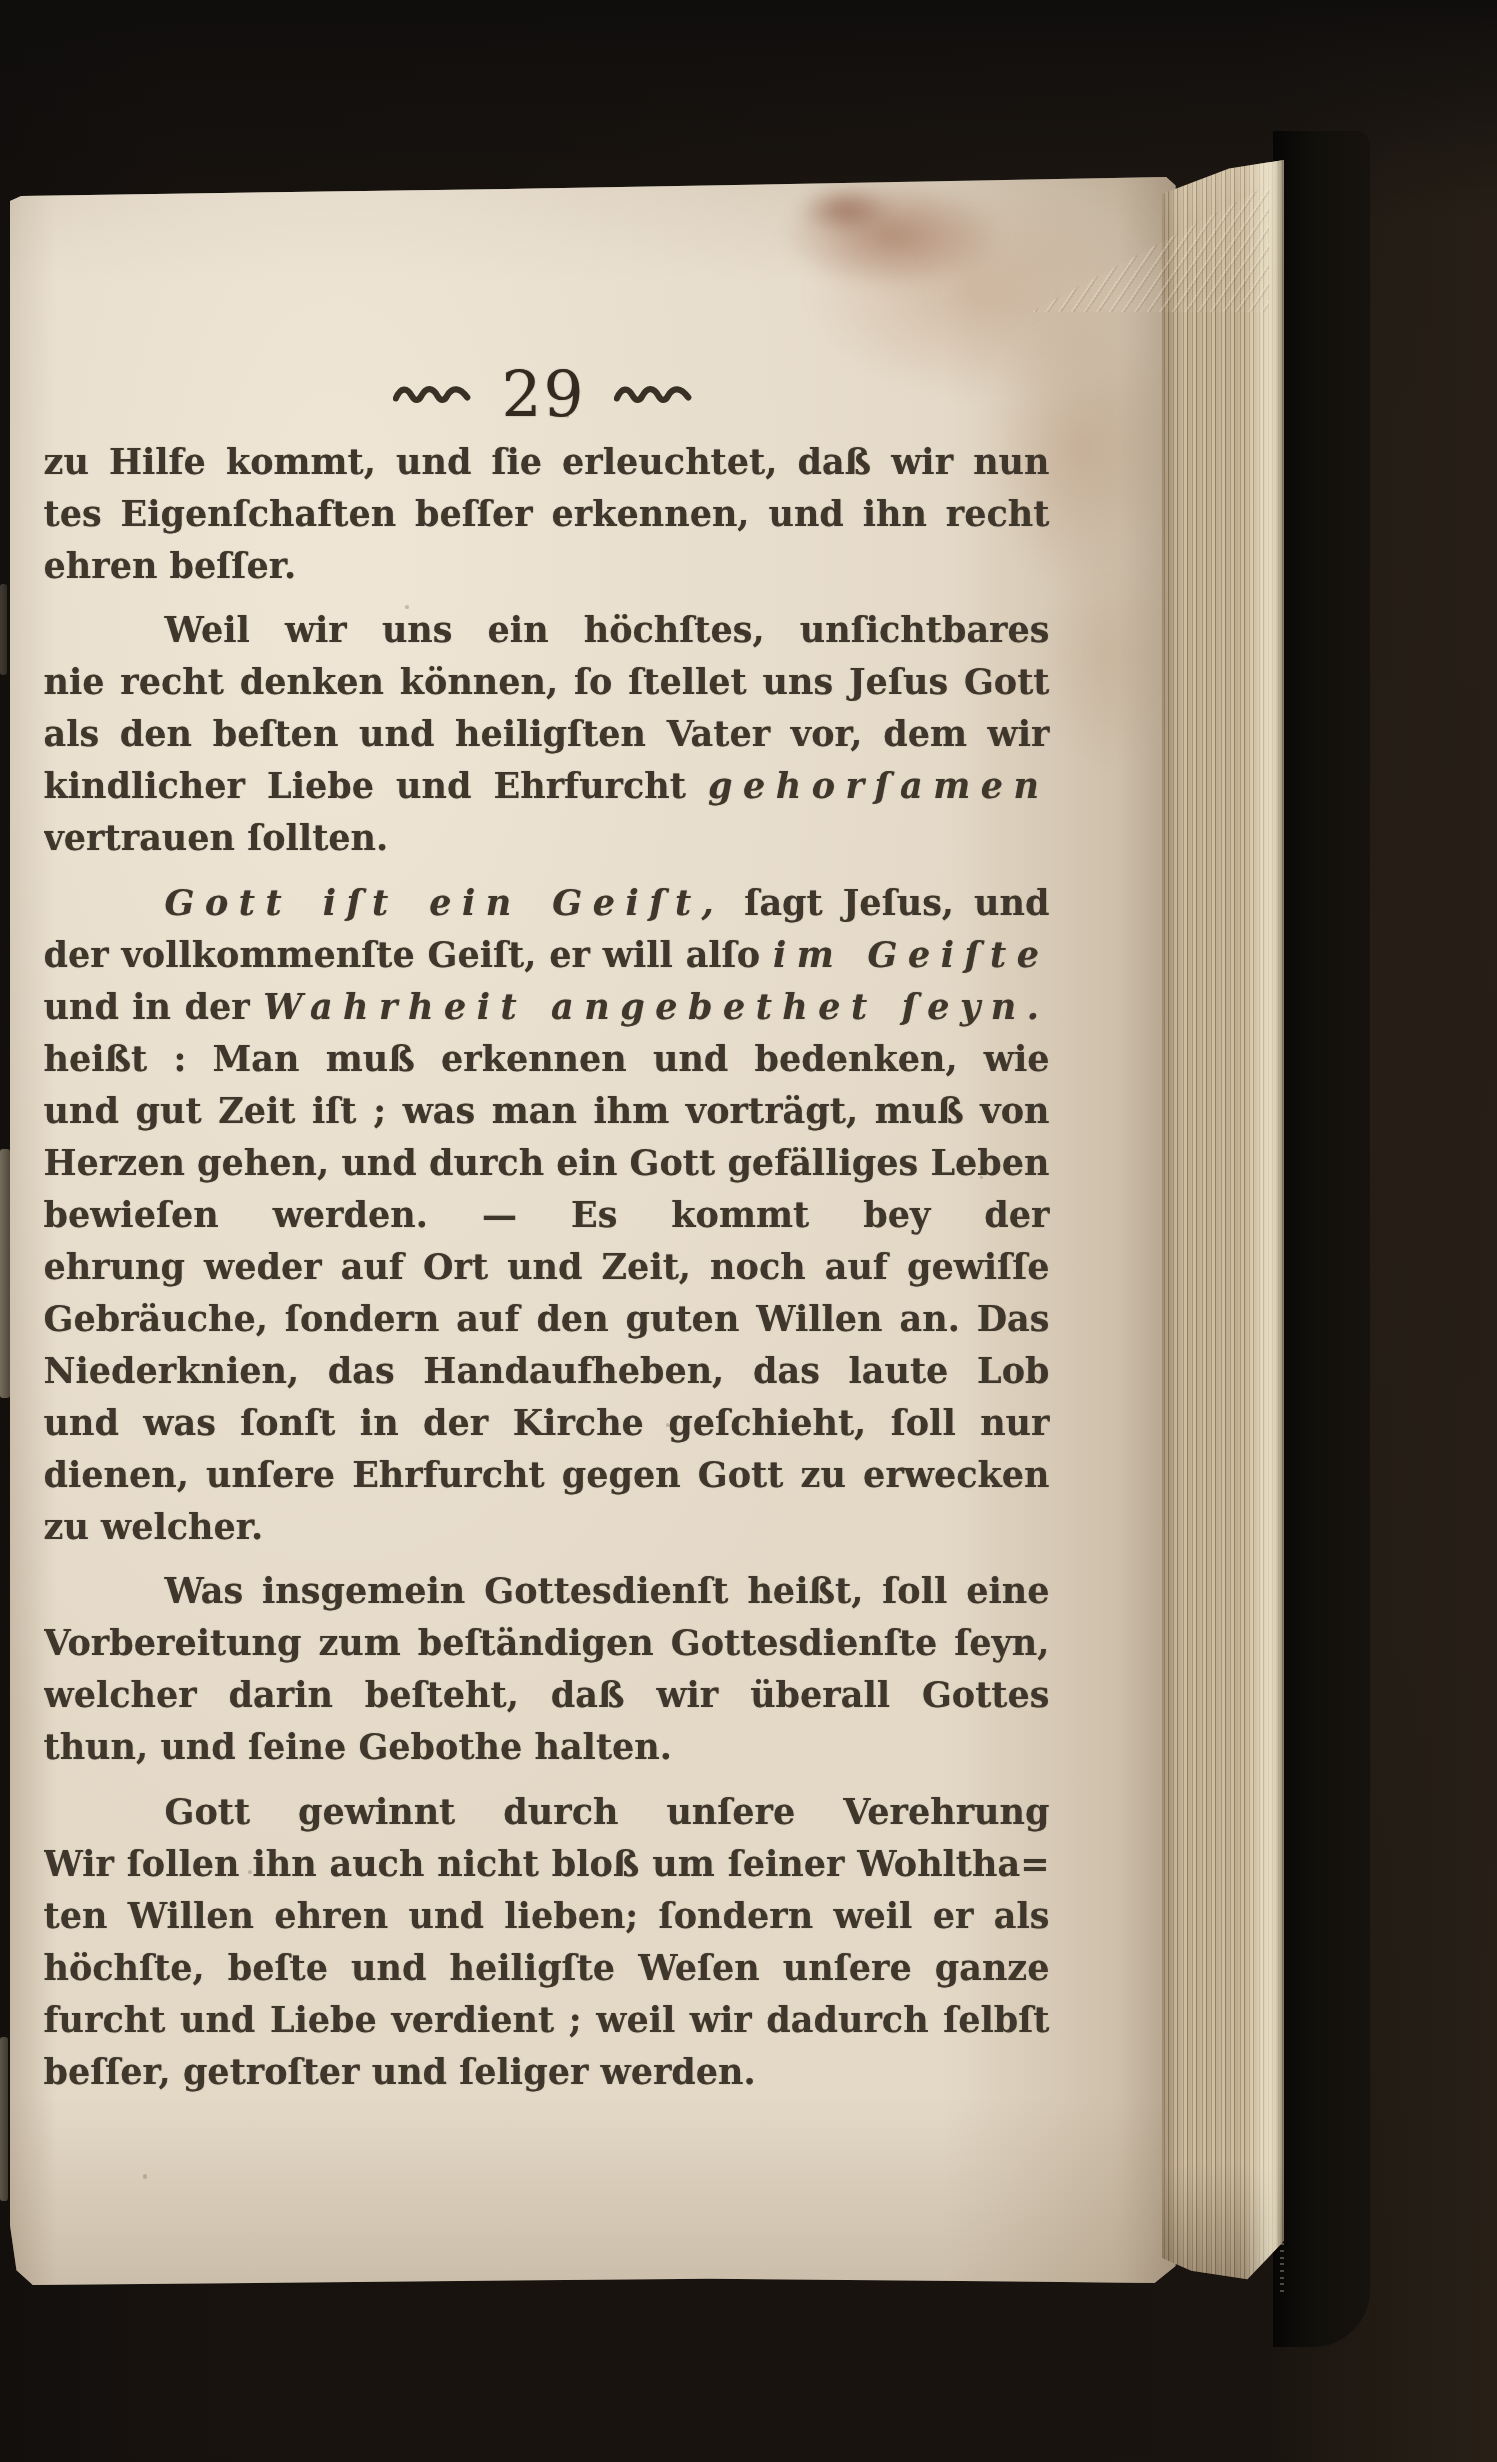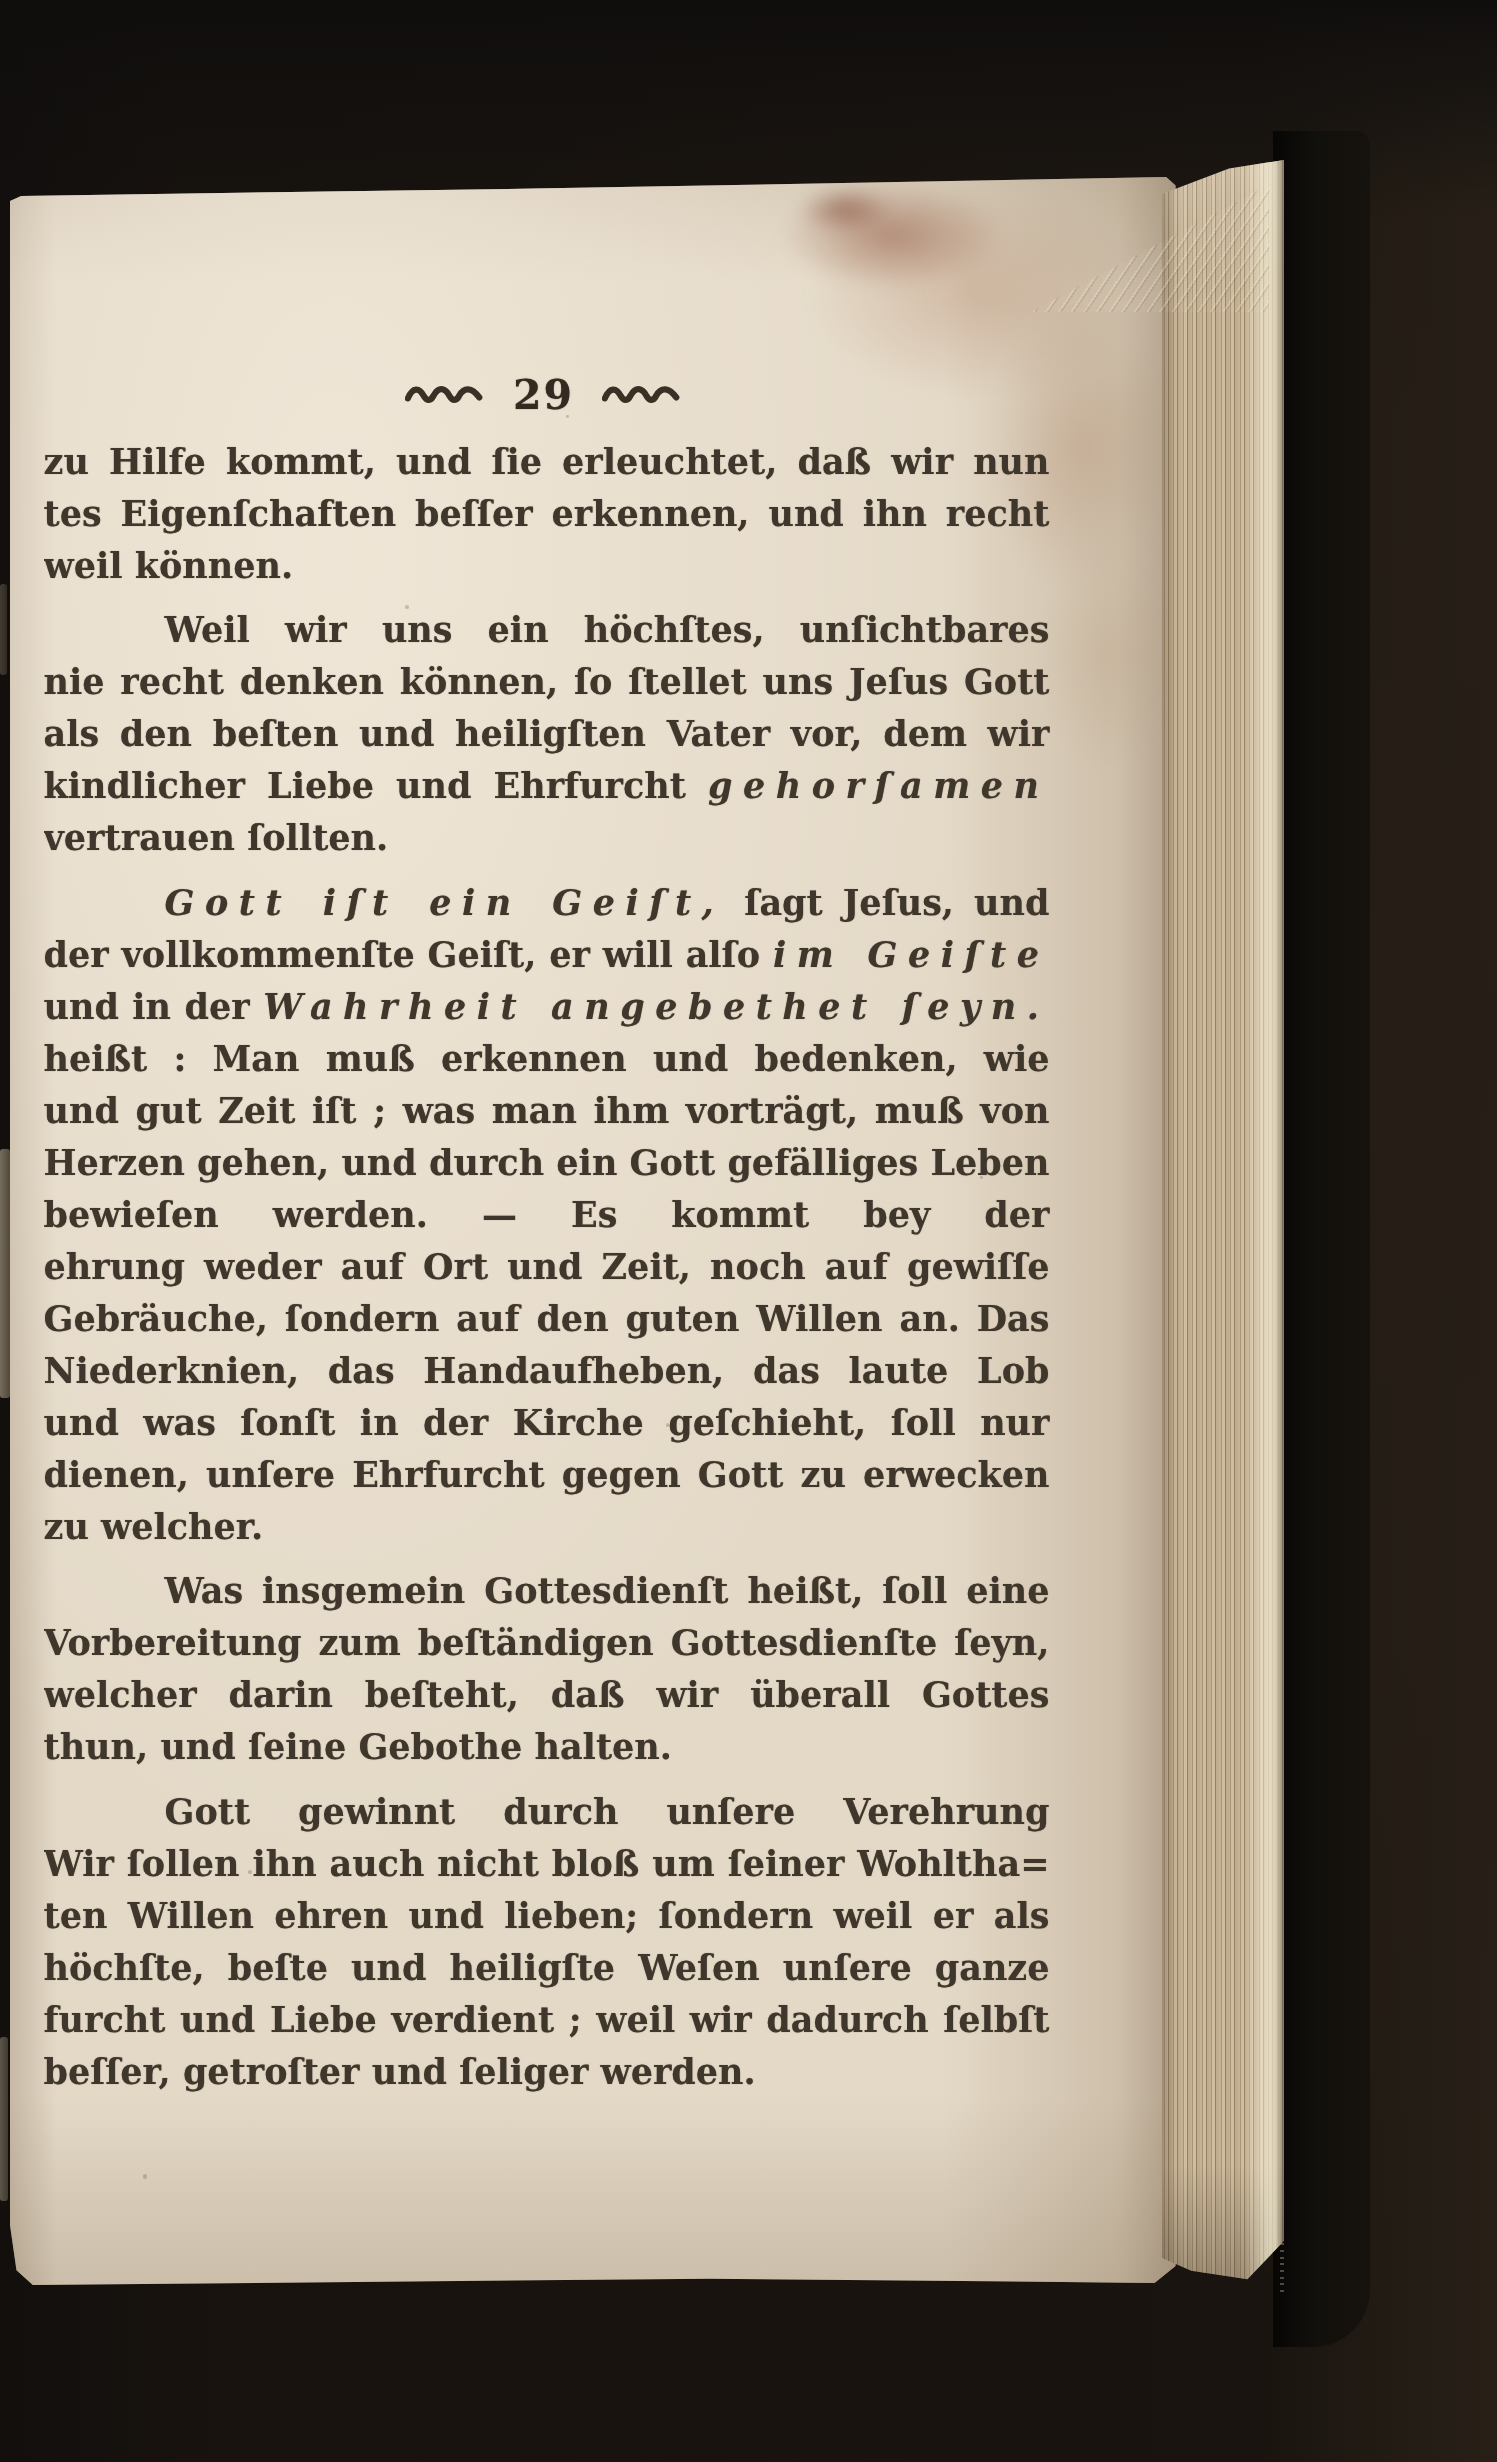--- a/index.html
+++ b/index.html
@@ -55,21 +55,21 @@
   .st2{left:795px;top:7.6px;width:342px;height:214px;background:radial-gradient(ellipse,rgba(164,112,82,0.3),rgba(164,112,82,0) 70%);}
   .st3{left:978px;top:131px;width:185px;height:281px;background:radial-gradient(ellipse,rgba(170,125,95,0.3),rgba(170,125,95,0) 70%);}
   .st4{left:1033px;top:363px;width:128px;height:228px;background:radial-gradient(ellipse,rgba(175,138,106,0.2),rgba(175,138,106,0) 70%);}
   .speck{position:absolute;border-radius:50%;background:rgba(110,85,60,0.3);}
   
   .header{
     position:absolute;left:354px;top:179px;width:360px;height:78px;
     display:flex;align-items:center;justify-content:center;gap:28.5px;
   }
   .pnum{
-    font-size:41px;font-weight:700;color:#342a1f;letter-spacing:1.9px;line-height:1;
+    font-size:63px;font-weight:400;color:#342a1f;letter-spacing:1.9px;line-height:1;
     text-shadow:0 0 1.2px rgba(52,42,31,0.6);
     text-align:right;
   }
   .orn{display:block;}
   
   .text{position:absolute;left:34px;top:259px;width:1006px;color:#40372c;}
   .line{
     font-size:35px;font-weight:700;line-height:52px;height:52px;overflow:hidden;
     text-align:justify;text-align-last:justify;
     text-shadow:0 0 1.1px rgba(64,52,38,0.5);
@@ -113,21 +113,21 @@
       </svg>
       <div class="pnum">29</div>
       <svg class="orn" width="80" height="23" viewBox="0 0 84 24">
         <path d="M3 15 C 8 3, 15 3, 20 13 C 23 18, 27 18, 30 12 C 35 3, 42 3, 47 13 C 50 18, 54 18, 57 12 C 62 3, 70 3, 78 14" fill="none" stroke="#3a3126" stroke-width="6.5" stroke-linecap="round"></path>
       </svg>
     </div>
 
     <div class="text" id="text-block">
         <div class="line"><span class="seg">zu Hilfe kommt, und ſie erleuchtet, daß wir nun Got=</span></div>
         <div class="line"><span class="seg">tes Eigenſchaften beſſer erkennen, und ihn recht ver=</span></div>
-        <div class="line end"><span class="seg">weil können.</span></div>
+        <div class="line end"><span class="seg">ehren beſſer.</span></div>
         <div class="line indent"><span class="seg">Weil wir uns ein höchſtes, unſichtbares Weſen</span></div>
         <div class="line"><span class="seg">nie recht denken können, ſo ſtellet uns Jeſus Gott</span></div>
         <div class="line"><span class="seg">als den beſten und heiligſten Vater vor, dem wir mit</span></div>
         <div class="line"><span class="seg">kindlicher Liebe und Ehrfurcht </span><span class="seg sperr">gehorſamen</span></div>
         <div class="line end"><span class="seg">vertrauen ſollten.</span></div>
         <div class="line indent"><span class="seg sperr">Gott iſt ein Geiſt,</span><span class="seg"> ſagt Jeſus, und zwar</span></div>
         <div class="line"><span class="seg">der vollkommenſte Geiſt, er will alſo </span><span class="seg sperr">im Geiſte</span></div>
         <div class="line"><span class="seg">und in der </span><span class="seg sperr">Wahrheit angebethet ſeyn.</span></div>
         <div class="line"><span class="seg">heißt : Man muß erkennen und bedenken, wie groß</span></div>
         <div class="line"><span class="seg">und gut Zeit iſt ; was man ihm vorträgt, muß von</span></div>

